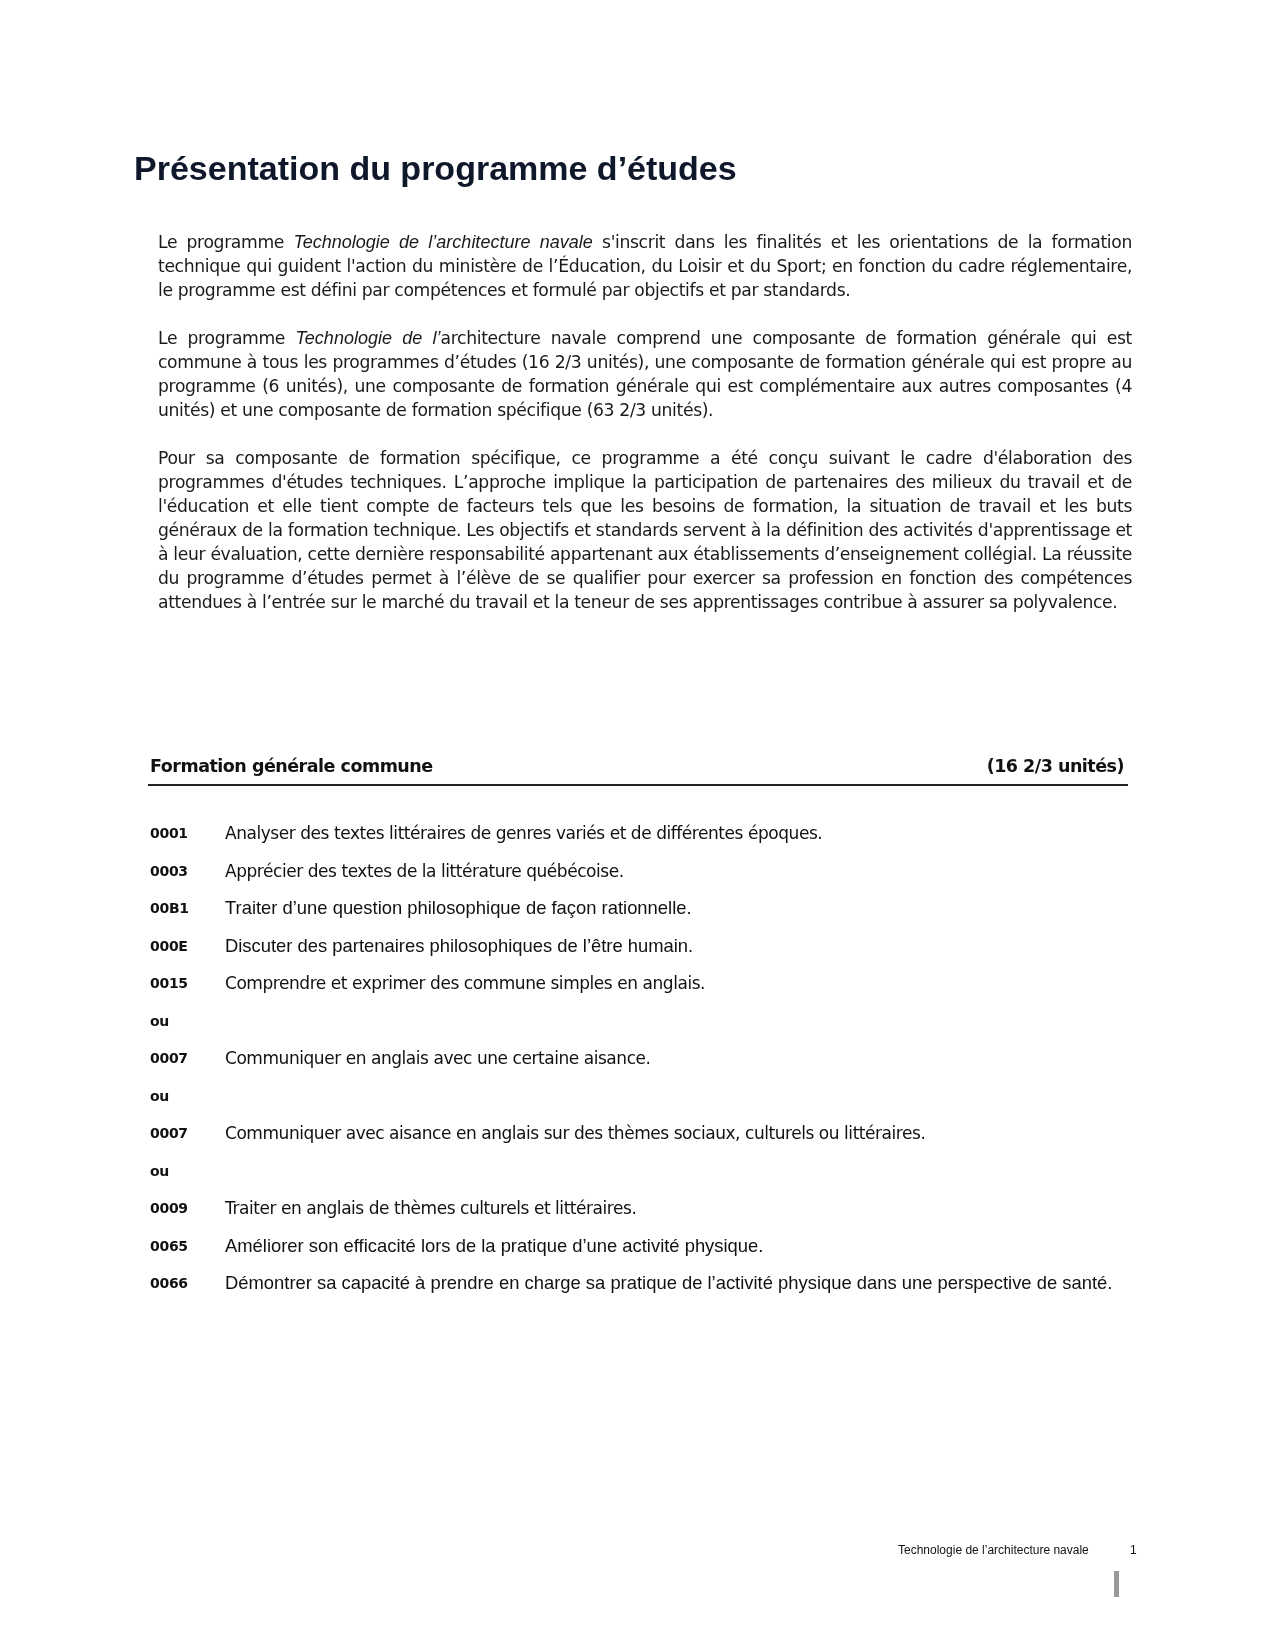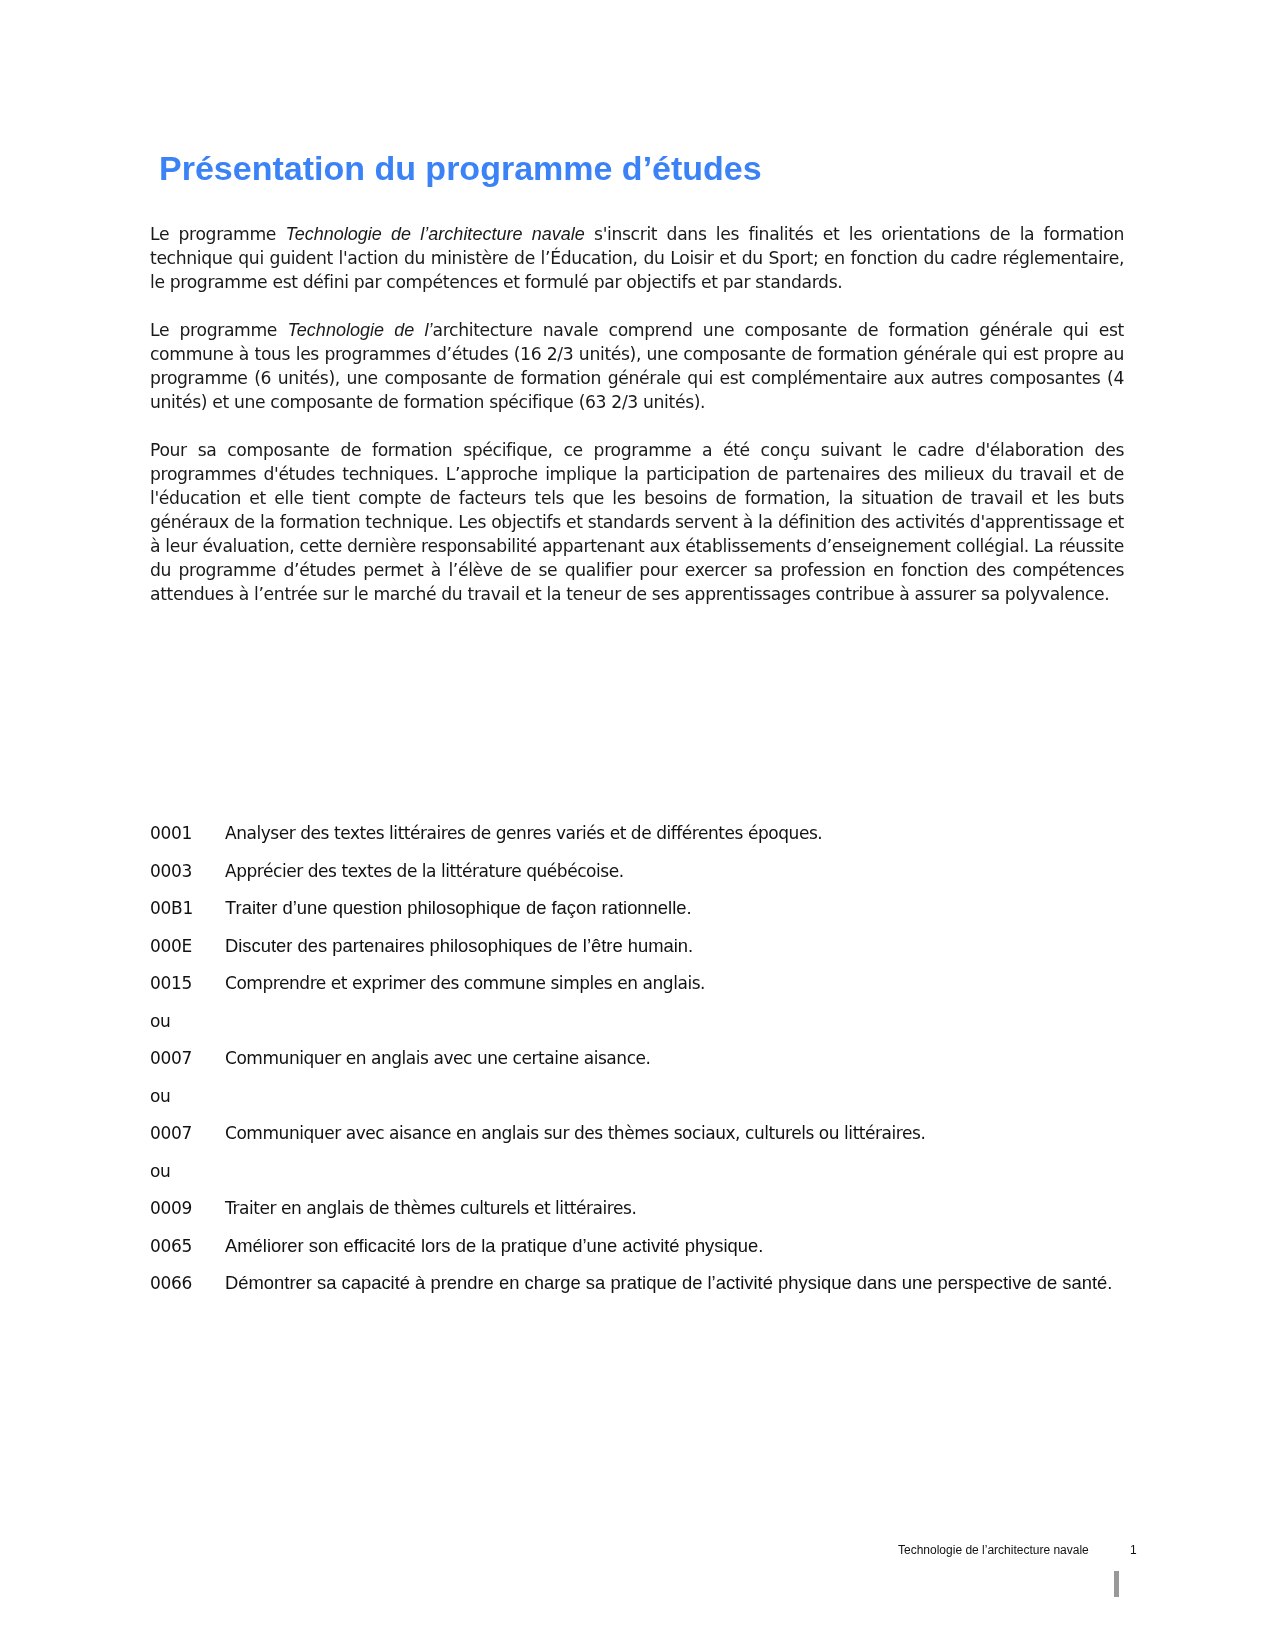--- a/index.html
+++ b/index.html
@@ -3,51 +3,52 @@
 <meta charset="utf-8">
 <style>
   html, body { margin: 0; padding: 0; background: #ffffff; }
   body {
     width: 1276px; height: 1651px; position: relative; overflow: hidden;
     color: #111111;
     font-family: "Liberation Sans", "DejaVu Sans", sans-serif;
   }
   .page { position: absolute; left: 0; top: 0; width: 1276px; height: 1651px; }
   .title {
-    position: absolute; left: 159px; top: 146px;
+    position: absolute; left: 134px; top: 146px;
     font-family: "Liberation Sans", sans-serif;
     font-weight: bold; font-size: 34px; line-height: 44px; margin: 0;
-    color: #3b82f6;
+    color: #0f172a;
   }
   .para {
     position: absolute; left: 150px; width: 974px;
     font-family: "DejaVu Sans", sans-serif;
     font-size: 17.2px; line-height: 24px; text-align: justify;
-    letter-spacing: -0.35px; margin: 0; color: #1a1a1a;
+    letter-spacing: -0.35px; margin: 8px; color: #1a1a1a;
   }
   .para em { font-family: "Liberation Sans", sans-serif; font-style: italic; letter-spacing: 0; font-size: 18px; }
   #p1 { top: 222px; }
   #p2 { top: 318px; }
   #p3 { top: 438px; }
 
   .section-head {
     position: absolute; left: 148px; top: 754px; width: 980px; height: 30px;
     border-bottom: 2px solid #222222;
     font-family: "DejaVu Sans", sans-serif; font-weight: bold;
     font-size: 17.5px; letter-spacing: -0.5px;
   }
   .section-head .label { position: absolute; left: 2px; top: 2px; }
   .section-head .units { position: absolute; right: 4px; top: 2px; }
 
   .list { position: absolute; left: 150px; top: 818px; width: 974px; }
   .row { position: relative; display: flex; min-height: 37.5px; }
   .row .code {
     width: 75px; flex: none;
-    font-family: "DejaVu Sans", sans-serif; font-size: 17px; line-height: 30px;
+    font-family: "DejaVu Sans", sans-serif; font-size: 14px; line-height: 30px;
     letter-spacing: -0.3px;
+    font-weight: bold;
   }
   .row .text {
     flex: 1; font-family: "DejaVu Sans", sans-serif; font-size: 17px;
     line-height: 30px; letter-spacing: -0.45px; text-align: justify;
     padding-bottom: 7.5px;
   }
   .row.arial .text { font-family: "Liberation Sans", sans-serif; font-size: 18.4px; letter-spacing: 0; }
   .row.ou .code { width: auto; }
 
   .footer-title {
@@ -69,20 +70,24 @@
 <div class="page">
 
   <h1 class="title">Présentation du programme d’études</h1>
 
   <p class="para" id="p1"><span>Le programme </span><em>Technologie de l’architecture navale</em><span> s'inscrit dans les finalités et les orientations de la formation technique qui guident l'action du ministère de l’Éducation, du Loisir et du Sport; en fonction du cadre réglementaire, le programme est défini par compétences et formulé par objectifs et par standards.</span></p>
 
   <p class="para" id="p2"><span>Le programme </span><em>Technologie de l’</em><span>architecture navale comprend une composante de formation générale qui est commune à tous les programmes d’études (16 2/3 unités), une composante de formation générale qui est propre au programme (6 unités), une composante de formation générale qui est complémentaire aux autres composantes (4 unités) et une composante de formation spécifique (63 2/3 unités).</span></p>
 
   <p class="para" id="p3">Pour sa composante de formation spécifique, ce programme a été conçu suivant le cadre d'élaboration des programmes d'études techniques. L’approche implique la participation de partenaires des milieux du travail et de l'éducation et elle tient compte de facteurs tels que les besoins de formation, la situation de travail et les buts généraux de la formation technique. Les objectifs et standards servent à la définition des activités d'apprentissage et à leur évaluation, cette dernière responsabilité appartenant aux établissements d’enseignement collégial. La réussite du programme d’études permet à l’élève de se qualifier pour exercer sa profession en fonction des compétences attendues à l’entrée sur le marché du travail et la teneur de ses apprentissages contribue à assurer sa polyvalence.</p>
 
+  <div class="section-head">
+    <span class="label">Formation générale commune</span>
+    <span class="units">(16 2/3 unités)</span>
+  </div>
 
   <div class="list">
     <div class="row">
         <span class="code">0001</span>
         <span class="text">Analyser des textes littéraires de genres variés et de différentes époques.</span>
       </div>
     <div class="row">
         <span class="code">0003</span>
         <span class="text">Apprécier des textes de la littérature québécoise.</span>
       </div>

